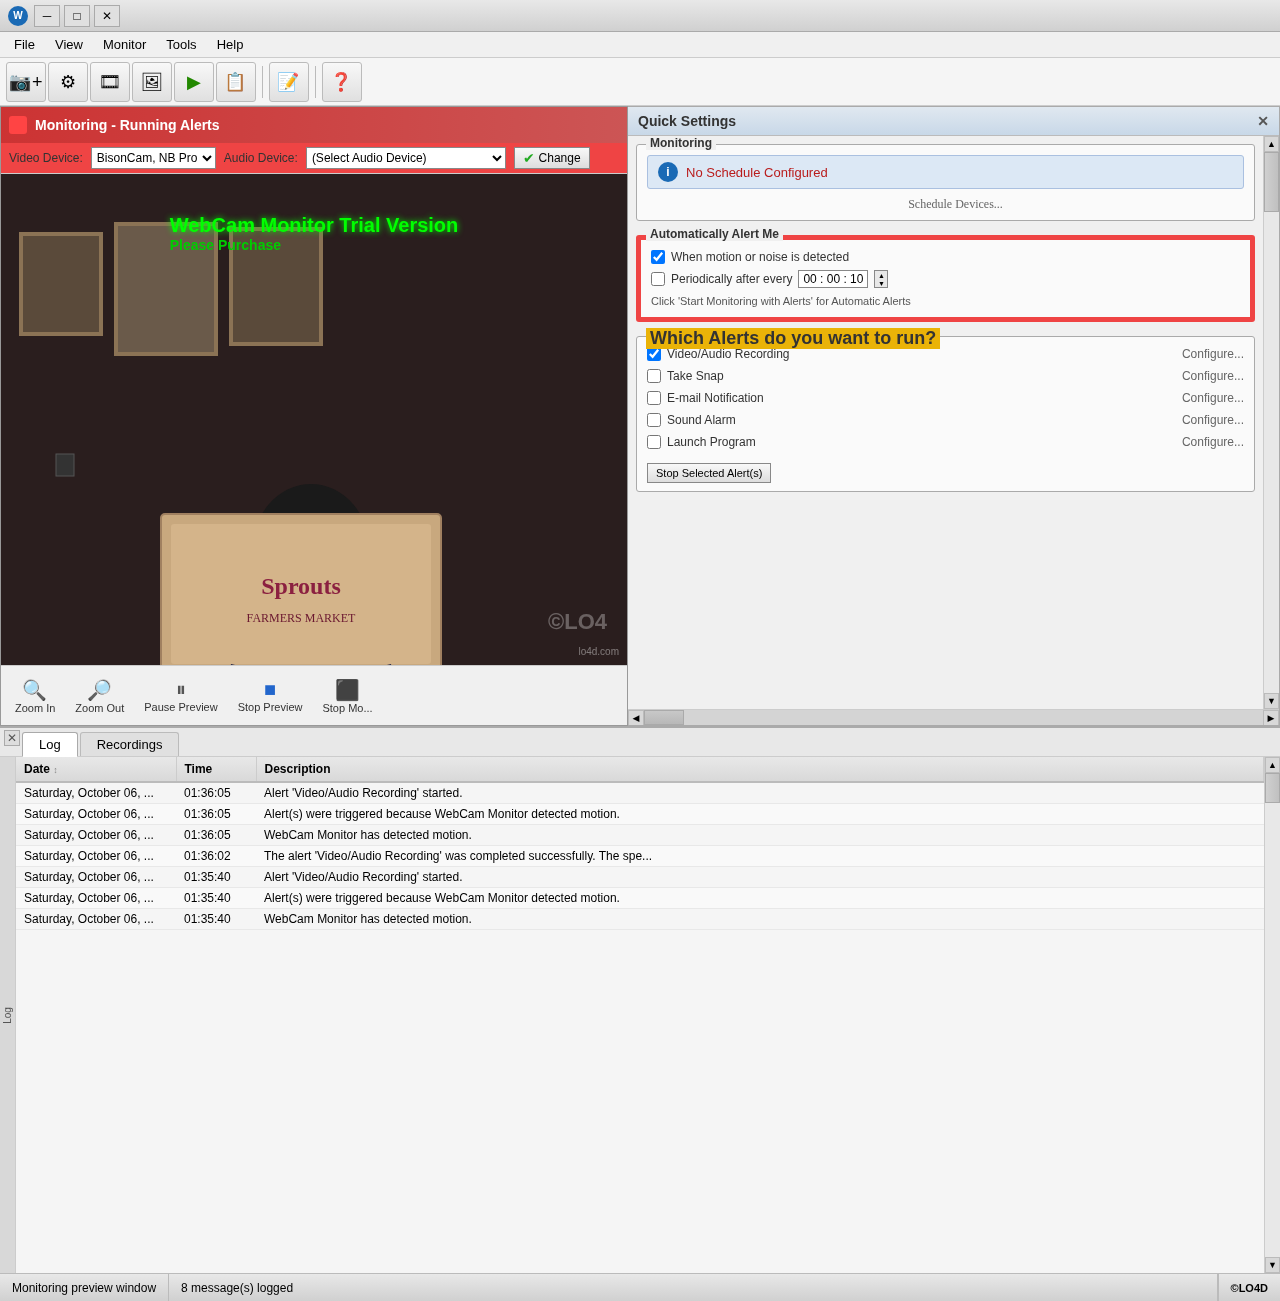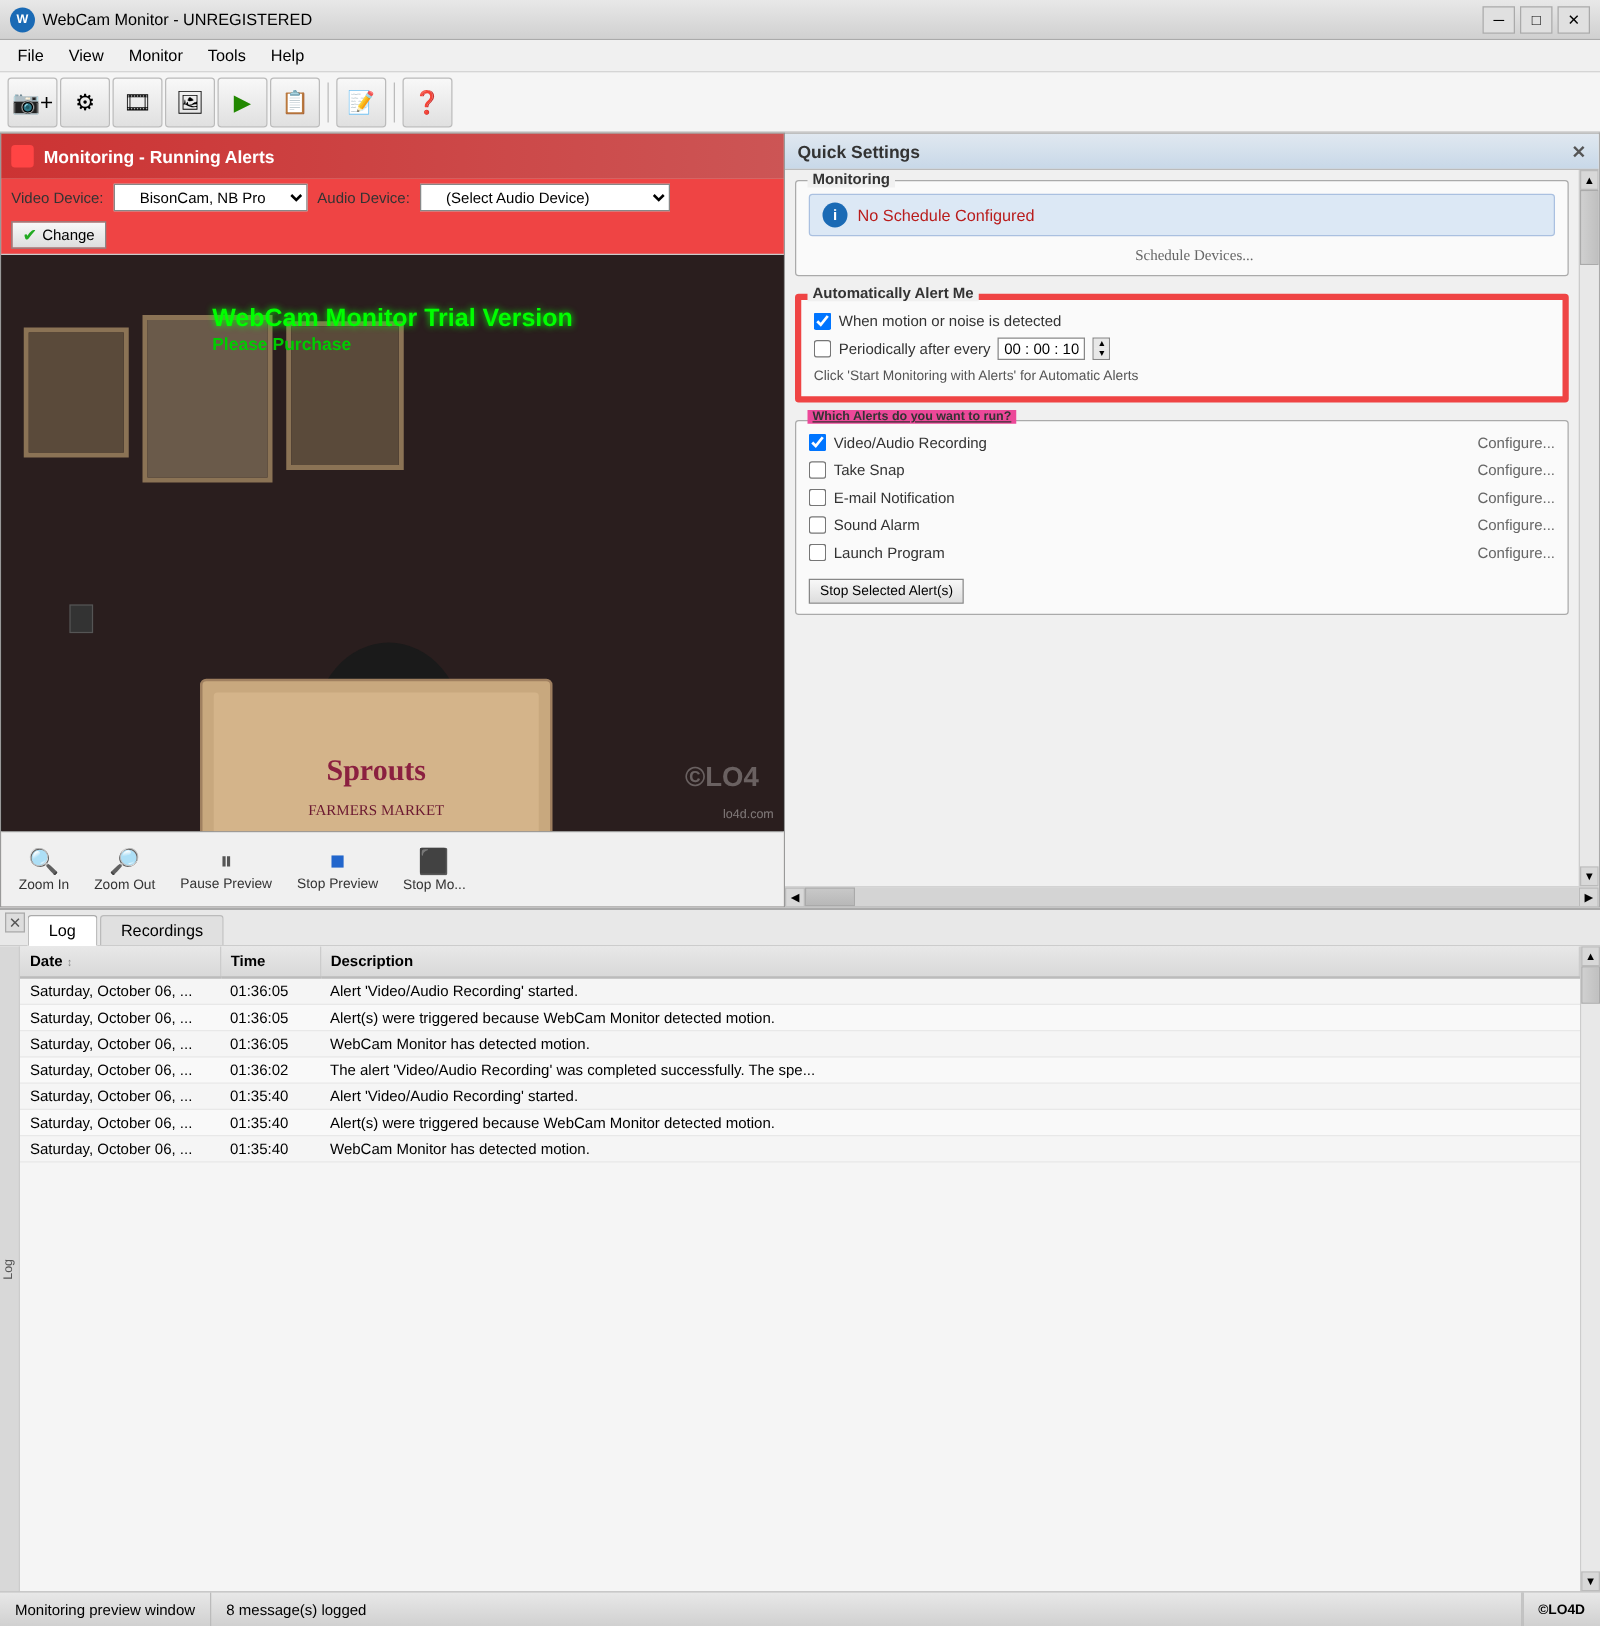--- a/index.html
+++ b/index.html
@@ -130,21 +130,21 @@
       display: flex;
       align-items: center;
       gap: 8px;
       border-bottom: 1px solid #ccc;
       flex-wrap: wrap;
     }
     .device-label { font-size: 12px; color: #333; }
     .device-select {
       border: 1px solid #888;
       background: white;
-      padding: 2px 16px;
+      padding: 2px 1px;
       font-size: 12px;
       height: 22px;
     }
     .change-btn {
       background: linear-gradient(to bottom, #f8f8f8, #ddd);
       border: 1px solid #888;
       padding: 2px 8px;
       cursor: pointer;
       display: flex; align-items: center; gap: 4px;
       font-size: 12px;
@@ -527,21 +527,20 @@
       border: 1px solid #aaa;
     }
 
     .col-sort-arrow { font-size: 9px; color: #888; }
   </style>
 </head>
 <body>
 
 <div class="title-bar">
   <div class="title-bar-icon">W</div>
-  <span class="title-bar-text">WebCam Monitor - UNREGISTERED</span>
   <div class="title-bar-controls">
     <div class="title-btn">─</div>
     <div class="title-btn">□</div>
     <div class="title-btn close">✕</div>
   </div>
 </div>
 
 <div class="menu-bar">
   <div class="menu-item">File</div>
   <div class="menu-item">View</div>
@@ -695,21 +694,21 @@
                   <div class="spin-up">▲</div>
                   <div class="spin-dn">▼</div>
                 </div>
               </div>
               <div class="alert-note">Click 'Start Monitoring with Alerts' for Automatic Alerts</div>
             </div>
           </div>
 
           <div style="position:relative;margin-bottom:14px;">
             <div style="border:1px solid #aaa;border-radius:3px;padding:10px 10px 8px 10px;background:#fafafa;">
-              <div style="position:absolute;top:-8px;left:10px;background:#ec4899;padding:0 4px;font-size:10px;font-weight:bold;color:#333;text-decoration:underline;">Which Alerts do you want to run?</div>
+              <div style="position:absolute;top:-8px;left:10px;background:#eab308;padding:0 4px;font-size:18px;font-weight:bold;color:#333;">Which Alerts do you want to run?</div>
 
               
               <div class="which-row">
                 <input type="checkbox" class="alert-checkbox" checked="" style="">
                 <span class="which-label">Video/Audio Recording</span>
                 <a class="configure-link">Configure...</a>
               </div>
 
               
               <div class="which-row">

